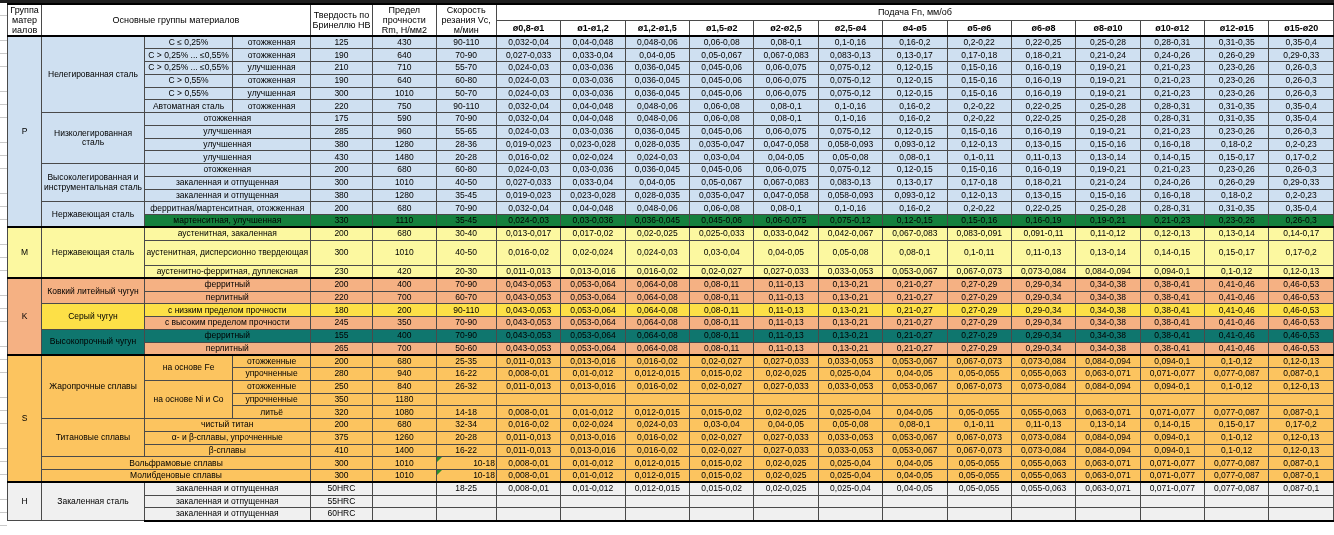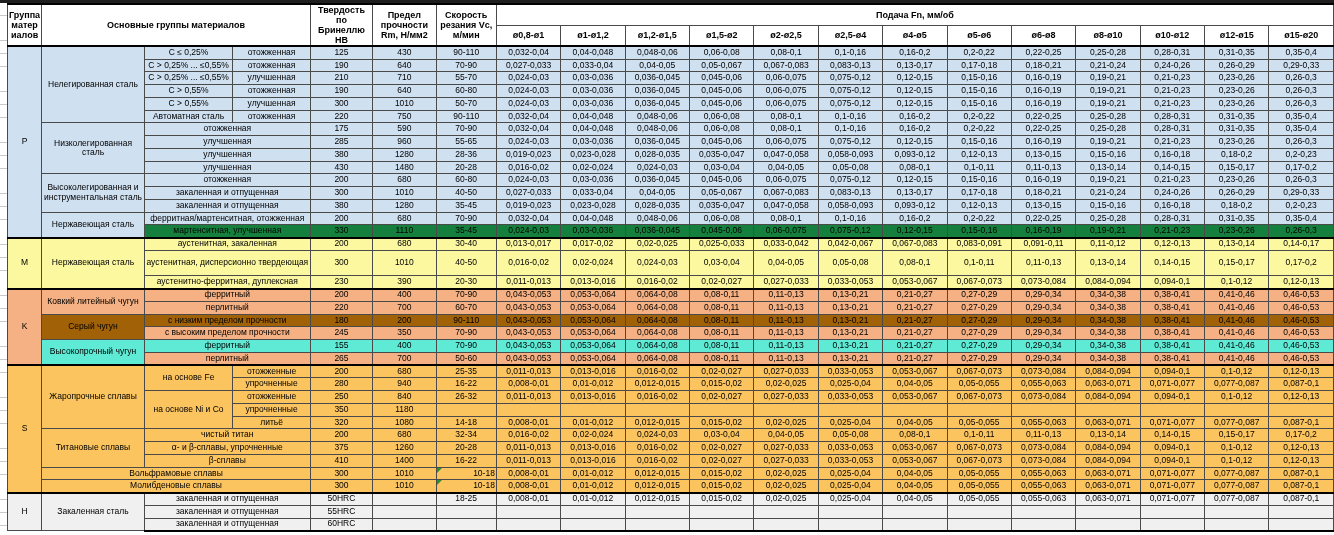--- a/index.html
+++ b/index.html
@@ -6,21 +6,21 @@
   .screen{position:relative;width:1334px;height:535px;overflow:hidden;background:#fff;
           font-family:"Liberation Sans",sans-serif;color:#000;}
   .topbar{position:absolute;left:0;top:0;width:1334px;height:3px;background:#1f1f1f;}
   .gutter{position:absolute;left:0;top:3px;width:7px;height:529px;background:
           repeating-linear-gradient(to bottom,#ffffff 0px,#ffffff 11.8px,#c9c9c9 11.8px,#c9c9c9 12.75px);}
   table{position:absolute;left:7px;top:3px;width:1327px;border-collapse:collapse;table-layout:fixed;}
   th,td{border:1px solid #4a4a4a;padding:0 1px;text-align:center;vertical-align:middle;
         overflow:hidden;line-height:1.12;font-size:8.5px;}
   thead th{background:#fff;font-weight:normal;font-size:9px;}
   thead tr.dia th{font-weight:bold;border-bottom:2px solid #000;margin-left:28px;}
-  thead tr.top th{border-top:2px solid #000;font-weight:bold;}
+  thead tr.top th{border-top:2px solid #000;}
   tbody tr{height:12.75px;}
   tbody tr.tall{height:25.5px;}
   tbody tr.gstart td{border-top:2px solid #000;}
   tbody tr:last-child td{border-bottom:2px solid #000;}
   td.vcm{position:relative;text-align:right;}
   .tri{position:absolute;top:0;left:0;width:0;height:0;
        border-top:5px solid #2f8f2f;border-right:5px solid transparent;}
   col.c-group{width:34px;} col.c-m1{width:102px;} col.c-m2{width:88px;} col.c-m3{width:77px;}
   col.c-hb{width:62px;} col.c-rm{width:63px;} col.c-vc{width:60px;} col.c-f{width:64px;}
 </style>
@@ -412,21 +412,21 @@
           <td>0,1-0,11</td>
           <td>0,11-0,13</td>
           <td>0,13-0,14</td>
           <td>0,14-0,15</td>
           <td>0,15-0,17</td>
           <td>0,17-0,2</td>
         </tr>
         <tr style="background-color: rgb(252, 248, 160); padding-left: 19px;">
           <td colspan="2">аустенитно-ферритная, дуплексная</td>
           <td>230</td>
-          <td>390</td>
+          <td>420</td>
           <td>20-30</td>
           <td>0,011-0,013</td>
           <td>0,013-0,016</td>
           <td>0,016-0,02</td>
           <td>0,02-0,027</td>
           <td>0,027-0,033</td>
           <td>0,033-0,053</td>
           <td>0,053-0,067</td>
           <td>0,067-0,073</td>
           <td>0,073-0,084</td>
@@ -468,21 +468,21 @@
           <td>0,11-0,13</td>
           <td>0,13-0,21</td>
           <td>0,21-0,27</td>
           <td>0,27-0,29</td>
           <td>0,29-0,34</td>
           <td>0,34-0,38</td>
           <td>0,38-0,41</td>
           <td>0,41-0,46</td>
           <td>0,46-0,53</td>
         </tr>
-        <tr style="background-color: #a16207;">
+        <tr style="background-color: #fde047;">
           <td rowspan="2">Серый чугун</td>
           <td colspan="2">с низким пределом прочности</td>
           <td>180</td>
           <td>200</td>
           <td>90-110</td>
           <td>0,043-0,053</td>
           <td>0,053-0,064</td>
           <td>0,064-0,08</td>
           <td>0,08-0,11</td>
           <td>0,11-0,13</td>
@@ -507,21 +507,21 @@
           <td>0,11-0,13</td>
           <td>0,13-0,21</td>
           <td>0,21-0,27</td>
           <td>0,27-0,29</td>
           <td>0,29-0,34</td>
           <td>0,34-0,38</td>
           <td>0,38-0,41</td>
           <td>0,41-0,46</td>
           <td>0,46-0,53</td>
         </tr>
-        <tr style="background-color: #5eead4;">
+        <tr style="background-color: #0f766e;">
           <td rowspan="2">Высокопрочный чугун</td>
           <td colspan="2">ферритный</td>
           <td>155</td>
           <td>400</td>
           <td>70-90</td>
           <td>0,043-0,053</td>
           <td>0,053-0,064</td>
           <td>0,064-0,08</td>
           <td>0,08-0,11</td>
           <td>0,11-0,13</td>

